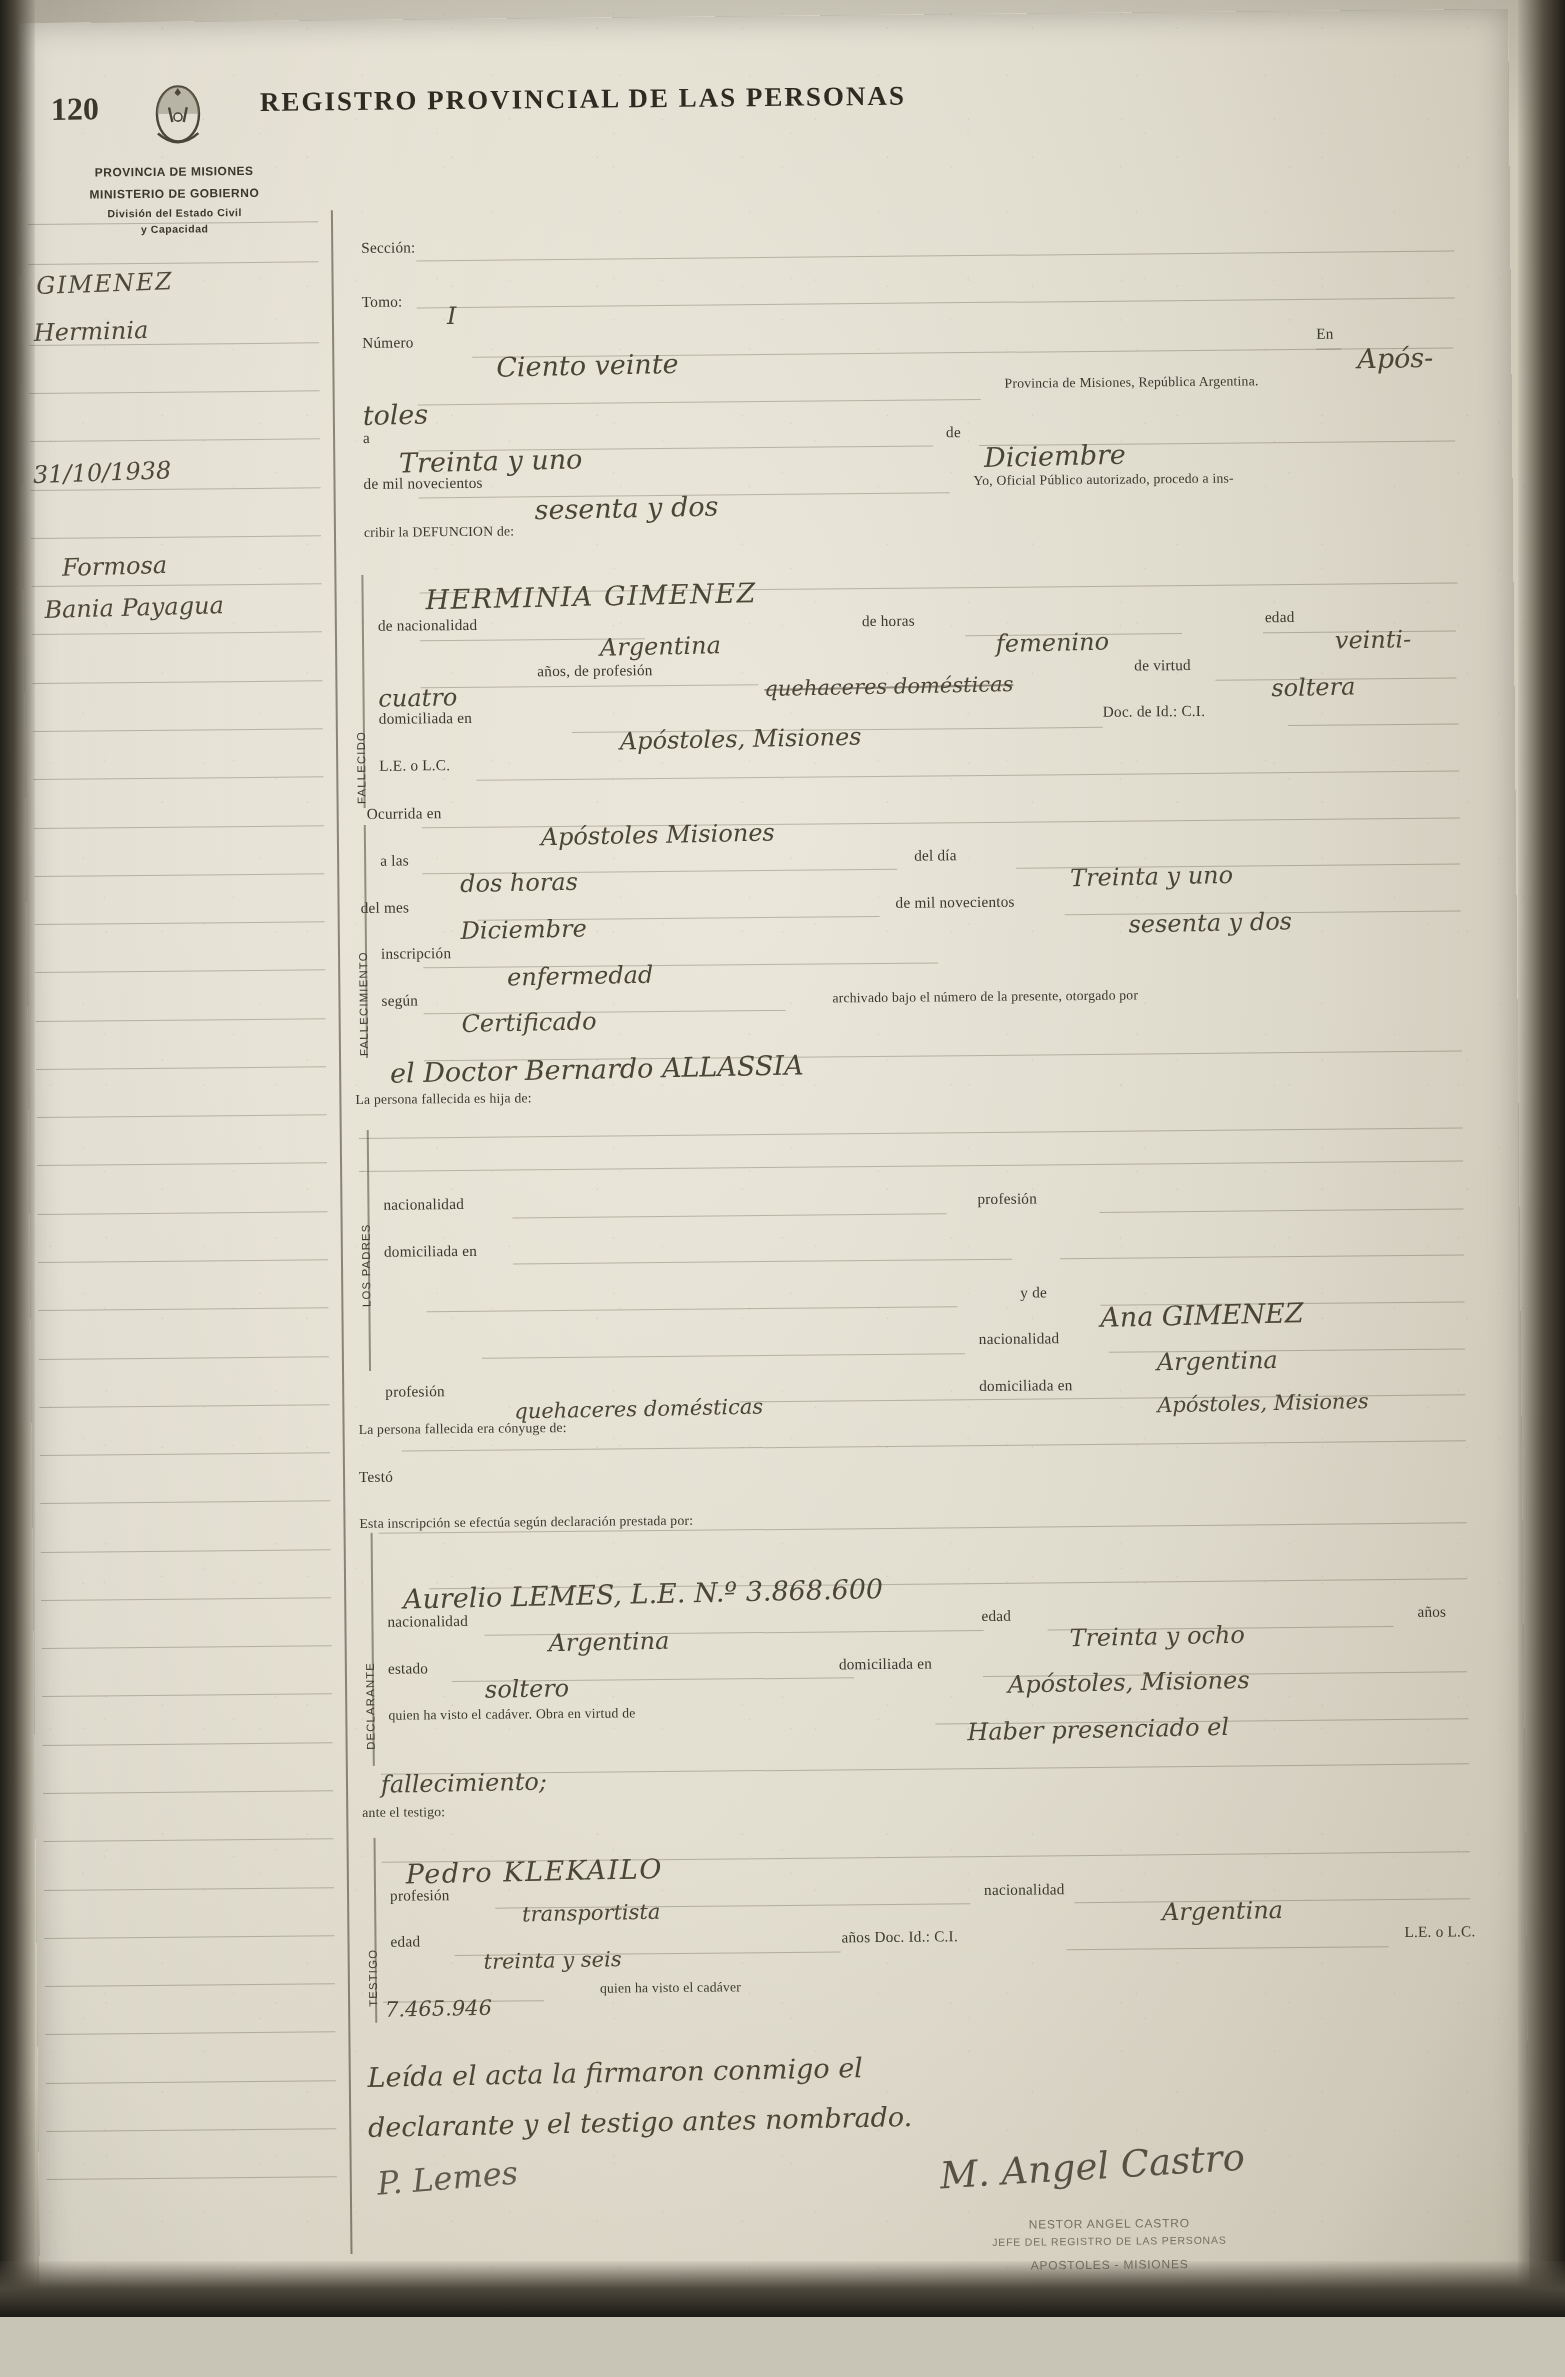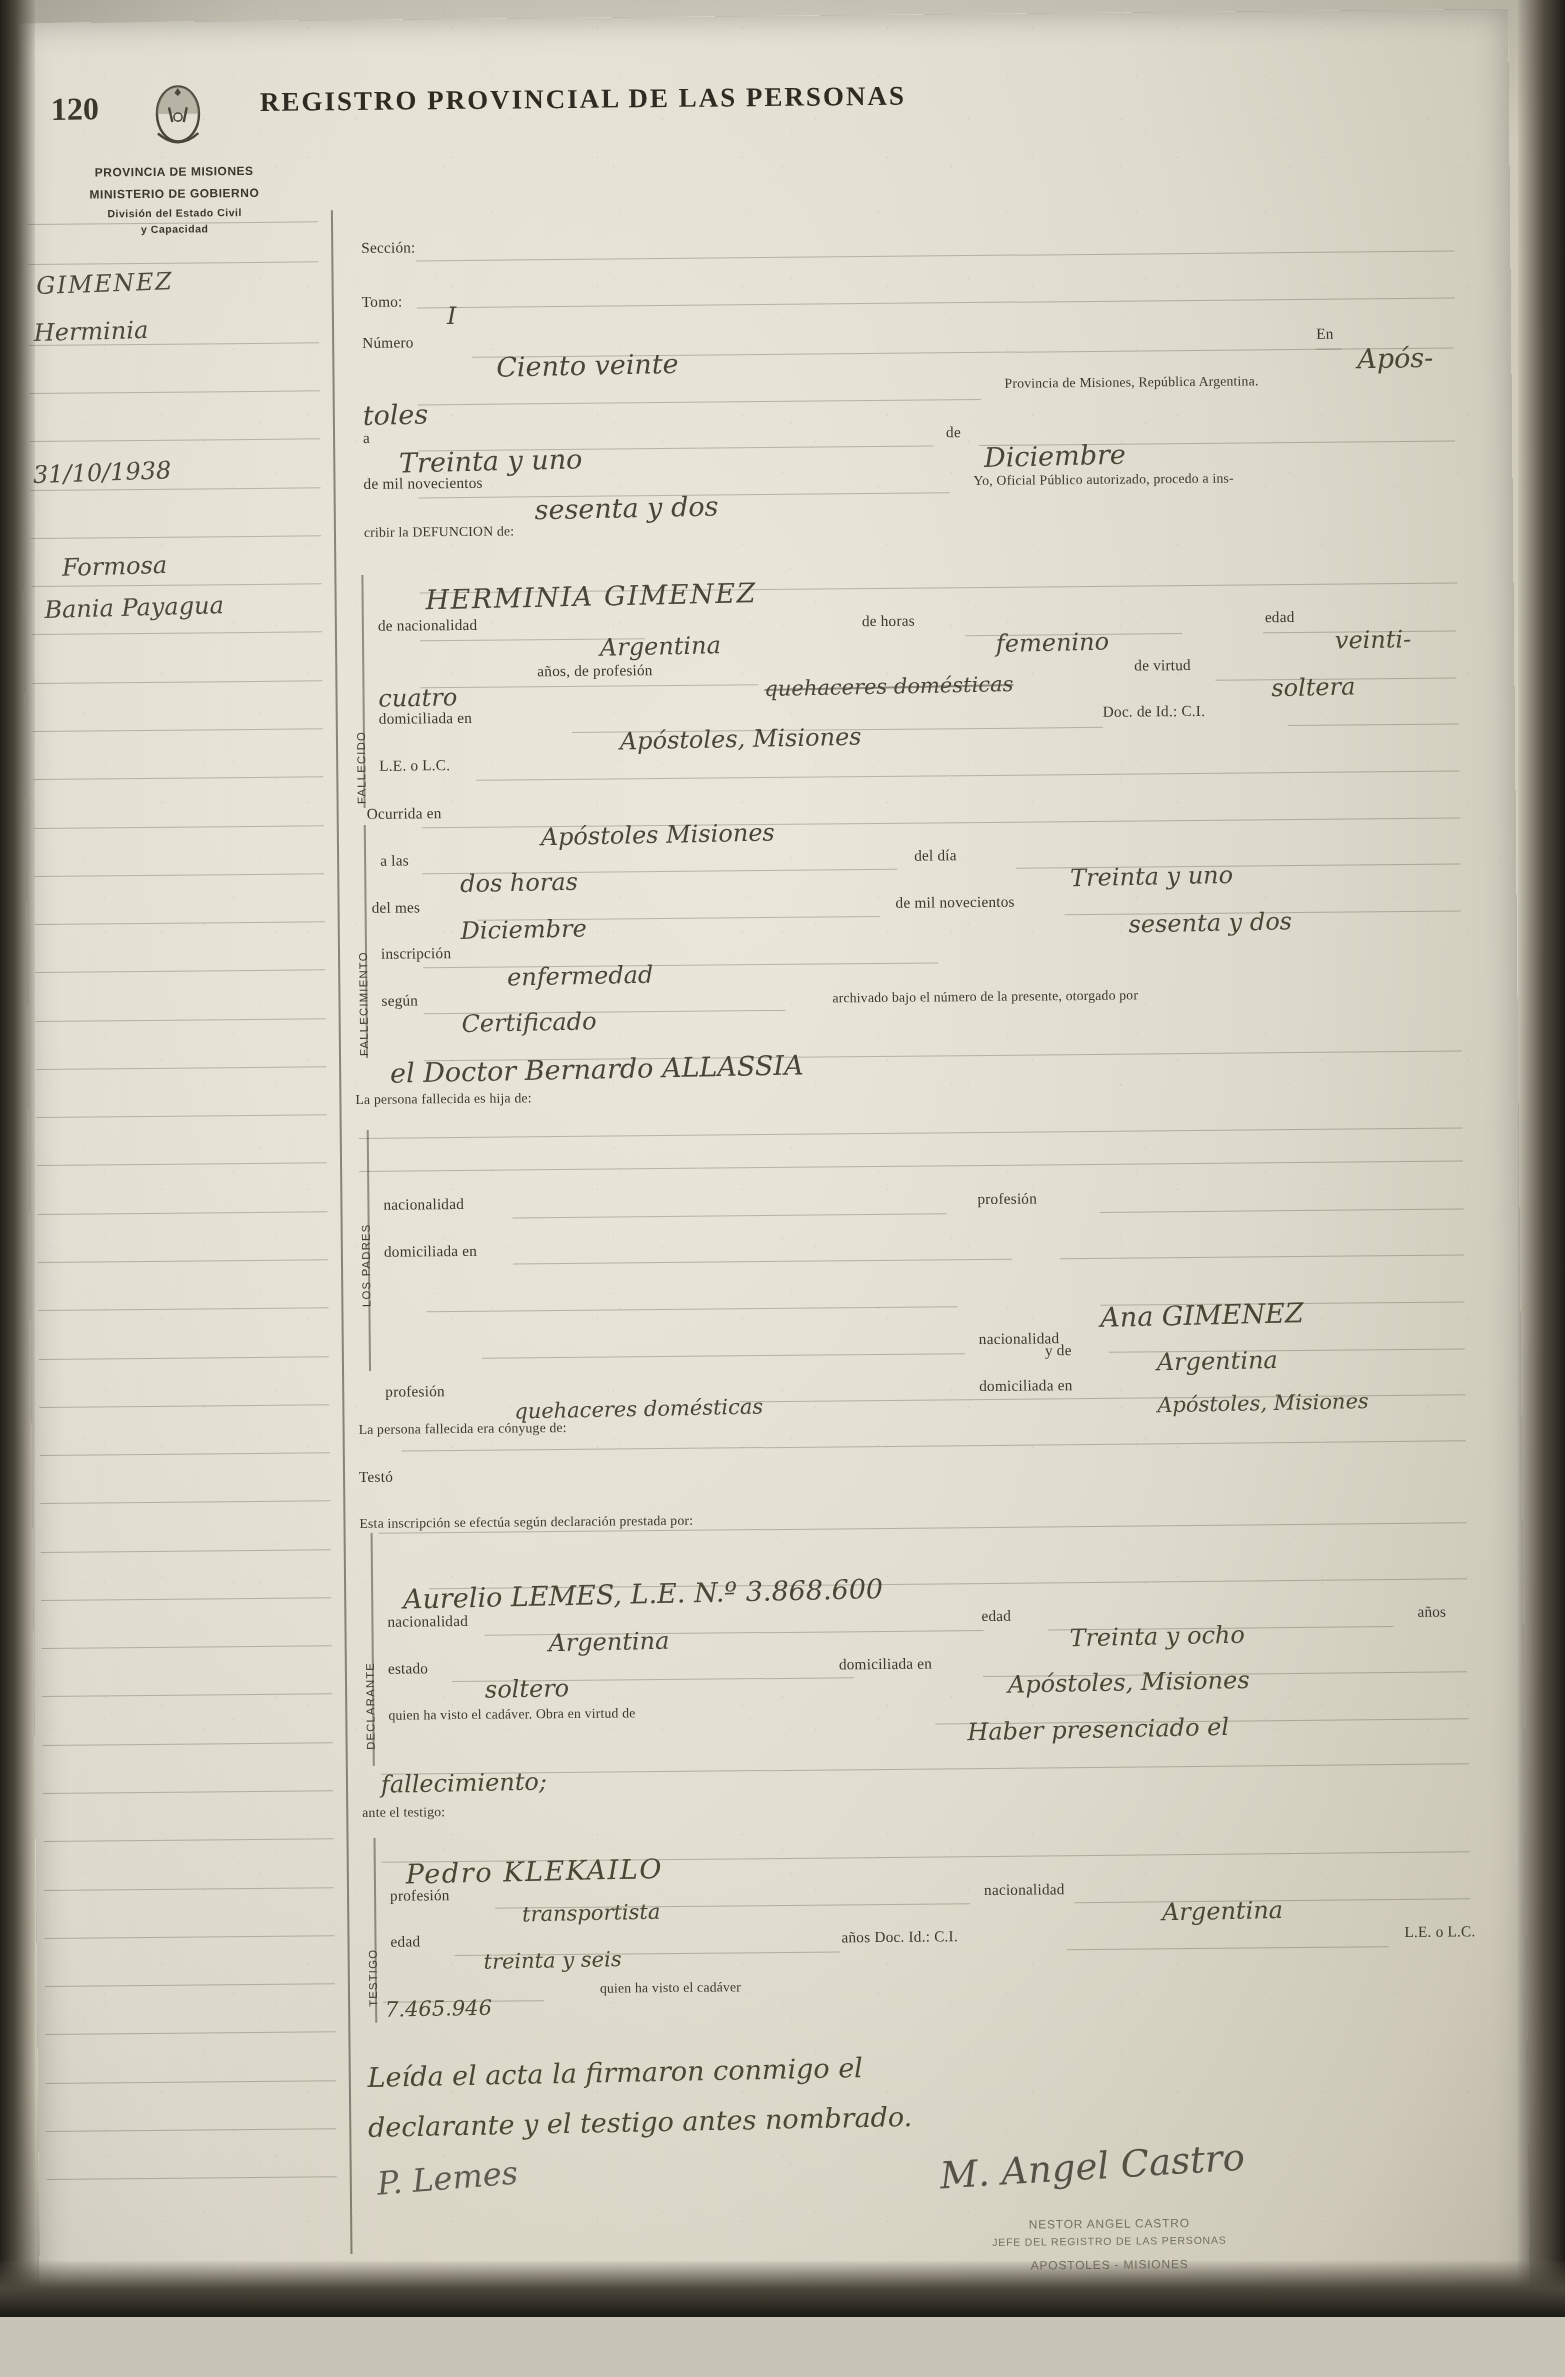--- a/index.html
+++ b/index.html
@@ -365,31 +365,31 @@
       <div class="pr" style="left:1241px; top:597px;">edad</div>
       <div class="pr" style="left:513px; top:644px;">años, de profesión</div>
       <div class="pr" style="left:1110px; top:644px;">de virtud</div>
       <div class="pr" style="left:354px; top:690px;">domiciliada en</div>
       <div class="pr" style="left:1078px; top:690px;">Doc. de Id.: C.I.</div>
       <div class="pr" style="left:354px; top:737px;">L.E. o L.C.</div>
 
       <div class="pr" style="left:341px; top:785px;">Ocurrida en</div>
       <div class="pr" style="left:354px; top:832px;">a las</div>
       <div class="pr" style="left:888px; top:832px;">del día</div>
-      <div class="pr" style="left:345px; top:879px;text-align:center;">del mes</div>
+      <div class="pr" style="left:334px; top:879px;text-align:center;">del mes</div>
       <div class="pr" style="left:869px; top:879px;">de mil novecientos</div>
       <div class="pr" style="left:354px; top:925px;">inscripción</div>
       <div class="pr" style="left:354px; top:972px;">según</div>
       <div class="pr small" style="left:805px; top:975px;">archivado bajo el número de la presente, otorgado por</div>
       <div class="pr small" style="left:327px; top:1072px;">La persona fallecida es hija de:</div>
 
       <div class="pr" style="left:354px; top:1176px;">nacionalidad</div>
       <div class="pr" style="left:948px; top:1176px;">profesión</div>
       <div class="pr" style="left:354px; top:1223px;">domiciliada en</div>
-      <div class="pr" style="left:990px; top:1328px;margin-left:24px;">y de</div>
+      <div class="pr" style="left:990px; top:1270px;">y de</div>
       <div class="pr" style="left:948px; top:1316px;">nacionalidad</div>
       <div class="pr" style="left:354px; top:1363px;">profesión</div>
       <div class="pr" style="left:948px; top:1363px;">domiciliada en</div>
       <div class="pr small" style="left:327px; top:1402px;">La persona fallecida era cónyuge de:</div>
       <div class="pr" style="left:327px; top:1448px;">Testó</div>
       <div class="pr small" style="left:327px; top:1496px;">Esta inscripción se efectúa según declaración prestada por:</div>
 
       <div class="pr" style="left:354px; top:1593px;">nacionalidad</div>
       <div class="pr" style="left:948px; top:1593px;">edad</div>
       <div class="pr" style="left:1384px; top:1593px;">años</div>

